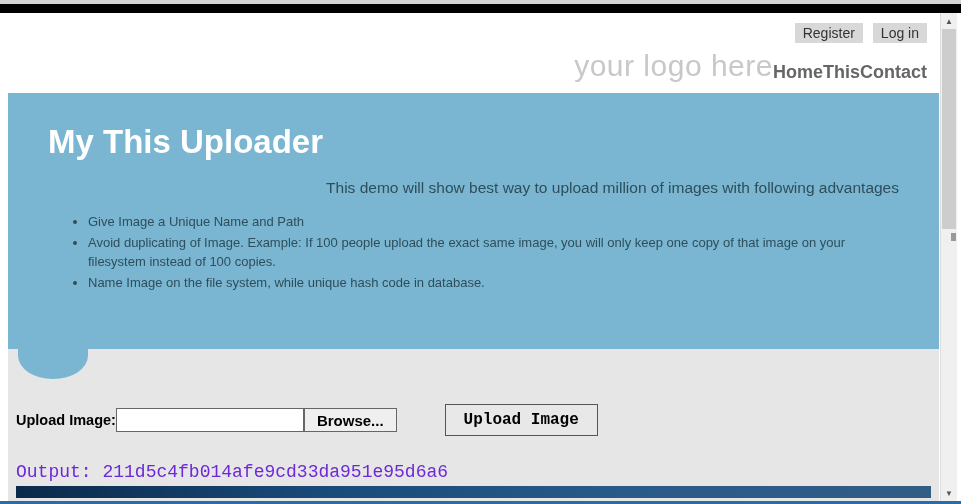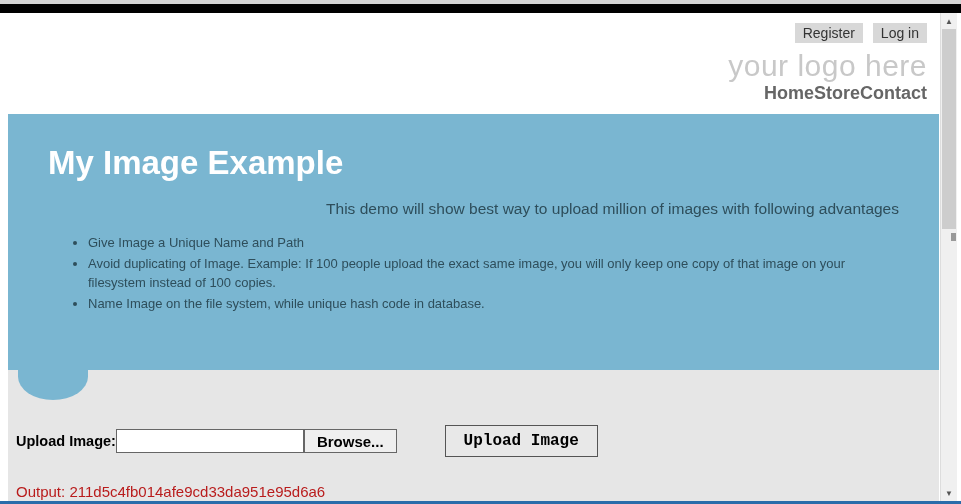--- a/index.html
+++ b/index.html
@@ -71,21 +71,20 @@
       color: #333;
       padding: 2px 8px;
       font-size: 14px;
       text-decoration: none;
     }
     .header-row {
       display: flex;
       justify-content: flex-end;
       align-items: flex-end;
       padding: 0 12px 10px 4px;
-      flex-direction: column;
     }
     .logo {
       font-family: "Segoe UI Light","Segoe UI",sans-serif;
       font-size: 30px;
       color: #c8c8c8;
       font-weight: 300;
       letter-spacing: 0.5px;
     }
     .nav {
       display: flex;
@@ -167,23 +166,23 @@
     .upload-btn {
       margin-left: 48px;
       font-family: Liberation Mono, monospace;
       font-size: 16px;
       font-weight: bold;
       padding: 6px 18px;
       background: #e8e8e8;
       border: 1px solid #555;
     }
     .output {
-      font-size: 15px;
-      color: #b91c1c;
-      font-family: Liberation Sans, sans-serif;
+      font-size: 18px;
+      color: #6d28d9;
+      font-family: Liberation Mono, monospace;
     }
     .image-strip{
       height:12px;
       background:linear-gradient(90deg,#0a2a4a,#1a4a7a,#2a5a8a,#325d85);
       margin-top:4px;
     }
     .bottom-border{
       position:absolute;
       left:0;right:0;bottom:0;height:3px;background:#2a6caa;
     }
@@ -197,27 +196,27 @@
 
   <div class="topbar-auth">
     <a href="#">Register</a>
     <a href="#">Log in</a>
   </div>
 
   <div class="header-row">
     <div class="logo">your logo here</div>
     <div class="nav">
       <a href="#">Home</a>
-      <a href="#">Store</a>
+      <a href="#">This</a>
       <a href="#">Contact</a>
     </div>
   </div>
 
   <div class="hero">
-    <h1>My Image Example</h1>
+    <h1>My This Uploader</h1>
     <p class="subtitle">This demo will show best way to upload million of images with following advantages</p>
     <ul>
       <li>Give Image a Unique Name and Path</li>
       <li>Avoid duplicating of Image. Example: If 100 people upload the exact same image, you will only keep one copy of that image on your filesystem instead of 100 copies.</li>
       <li>Name Image on the file system, while unique hash code in database.</li>
     </ul>
     <div class="hero-curve"></div>
   </div>
 
   <div class="content">

